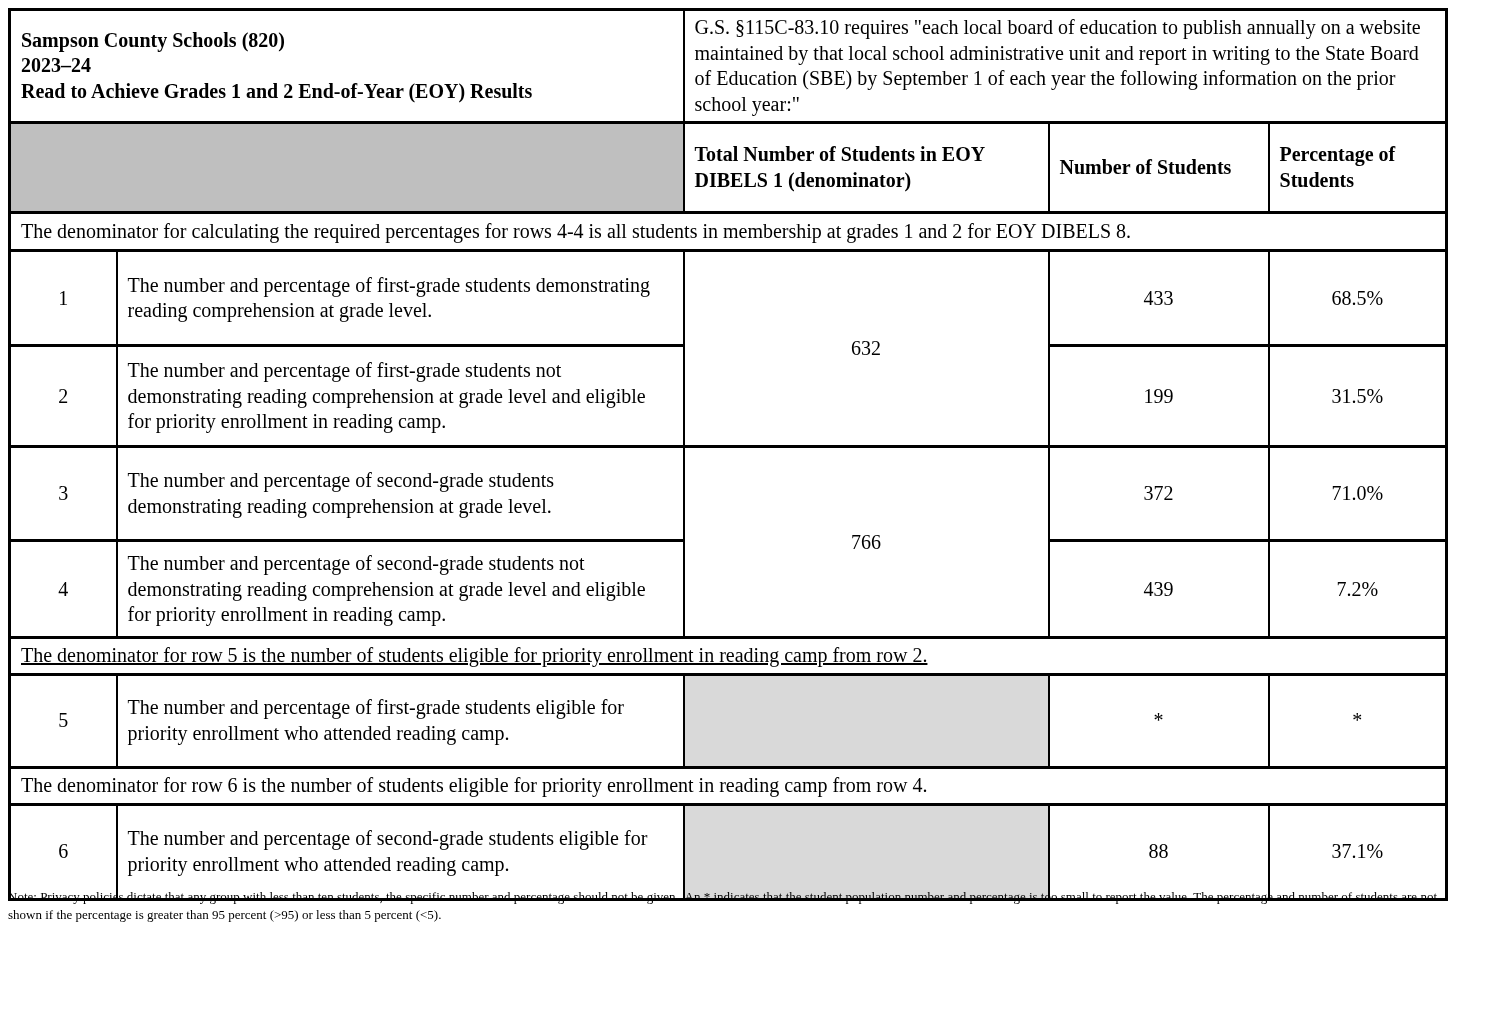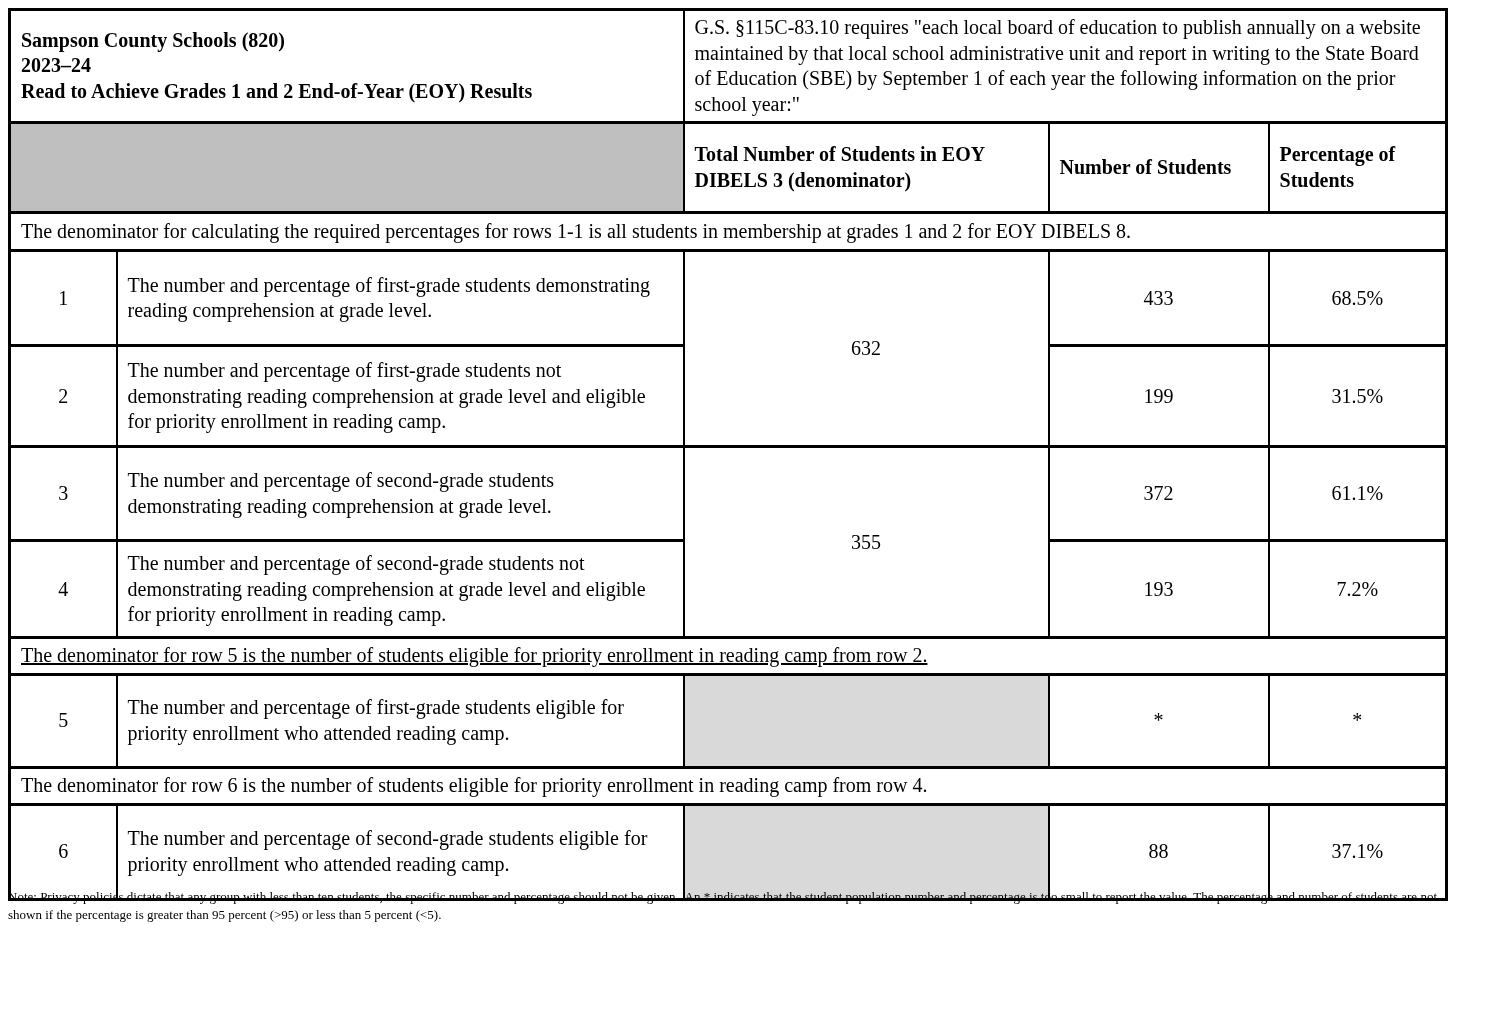--- a/index.html
+++ b/index.html
@@ -102,56 +102,56 @@
       <td colspan="2" class="title-cell">
         <div>Sampson County Schools (820)</div>
         <div>2023–24</div>
         <div>Read to Achieve Grades 1 and 2 End-of-Year (EOY) Results</div>
       </td>
       <td colspan="3" class="statute-cell">G.S. §115C-83.10 requires "each local board of education to publish annually on a website maintained by that local school administrative unit and report in writing to the State Board of Education (SBE) by September 1 of each year the following information on the prior school year:"</td>
     </tr>
 
     <tr class="r-header">
       <td colspan="2" class="shade-dark"></td>
-      <td class="col-head">Total Number of Students in EOY DIBELS 3 (denominator)</td>
+      <td class="col-head">Total Number of Students in EOY DIBELS 1 (denominator)</td>
       <td class="col-head">Number of Students</td>
       <td class="col-head">Percentage of Students</td>
     </tr>
 
     <tr class="r-noteA">
-      <td colspan="5">The denominator for calculating the required percentages for rows 1-1 is all students in membership at grades 1 and 2 for EOY DIBELS 8.</td>
+      <td colspan="5">The denominator for calculating the required percentages for rows 4-4 is all students in membership at grades 1 and 2 for EOY DIBELS 8.</td>
     </tr>
 
     <tr class="r-1">
       <td class="row-num">1</td>
       <td class="desc-cell">The number and percentage of first-grade students demonstrating reading comprehension at grade level.</td>
       <td rowspan="2" class="num-cell">632</td>
       <td class="num-cell">433</td>
       <td class="num-cell">68.5%</td>
     </tr>
 
     <tr class="r-2">
       <td class="row-num">2</td>
       <td class="desc-cell">The number and percentage of first-grade students not demonstrating reading comprehension at grade level and eligible for priority enrollment in reading camp.</td>
       <td class="num-cell">199</td>
       <td class="num-cell">31.5%</td>
     </tr>
 
     <tr class="r-3">
       <td class="row-num">3</td>
       <td class="desc-cell">The number and percentage of second-grade students demonstrating reading comprehension at grade level.</td>
-      <td rowspan="2" class="num-cell">355</td>
+      <td rowspan="2" class="num-cell">766</td>
       <td class="num-cell">372</td>
-      <td class="num-cell">61.1%</td>
+      <td class="num-cell">71.0%</td>
     </tr>
 
     <tr class="r-4">
       <td class="row-num">4</td>
       <td class="desc-cell">The number and percentage of second-grade students not demonstrating reading comprehension at grade level and eligible for priority enrollment in reading camp.</td>
-      <td class="num-cell">193</td>
+      <td class="num-cell">439</td>
       <td class="num-cell">7.2%</td>
     </tr>
 
     <tr class="r-noteB">
       <td colspan="5">The denominator for row 5 is the number of students eligible for priority enrollment in reading camp from row 2.</td>
     </tr>
 
     <tr class="r-5">
       <td class="row-num">5</td>
       <td class="desc-cell">The number and percentage of first-grade students eligible for priority enrollment who attended reading camp.</td>

